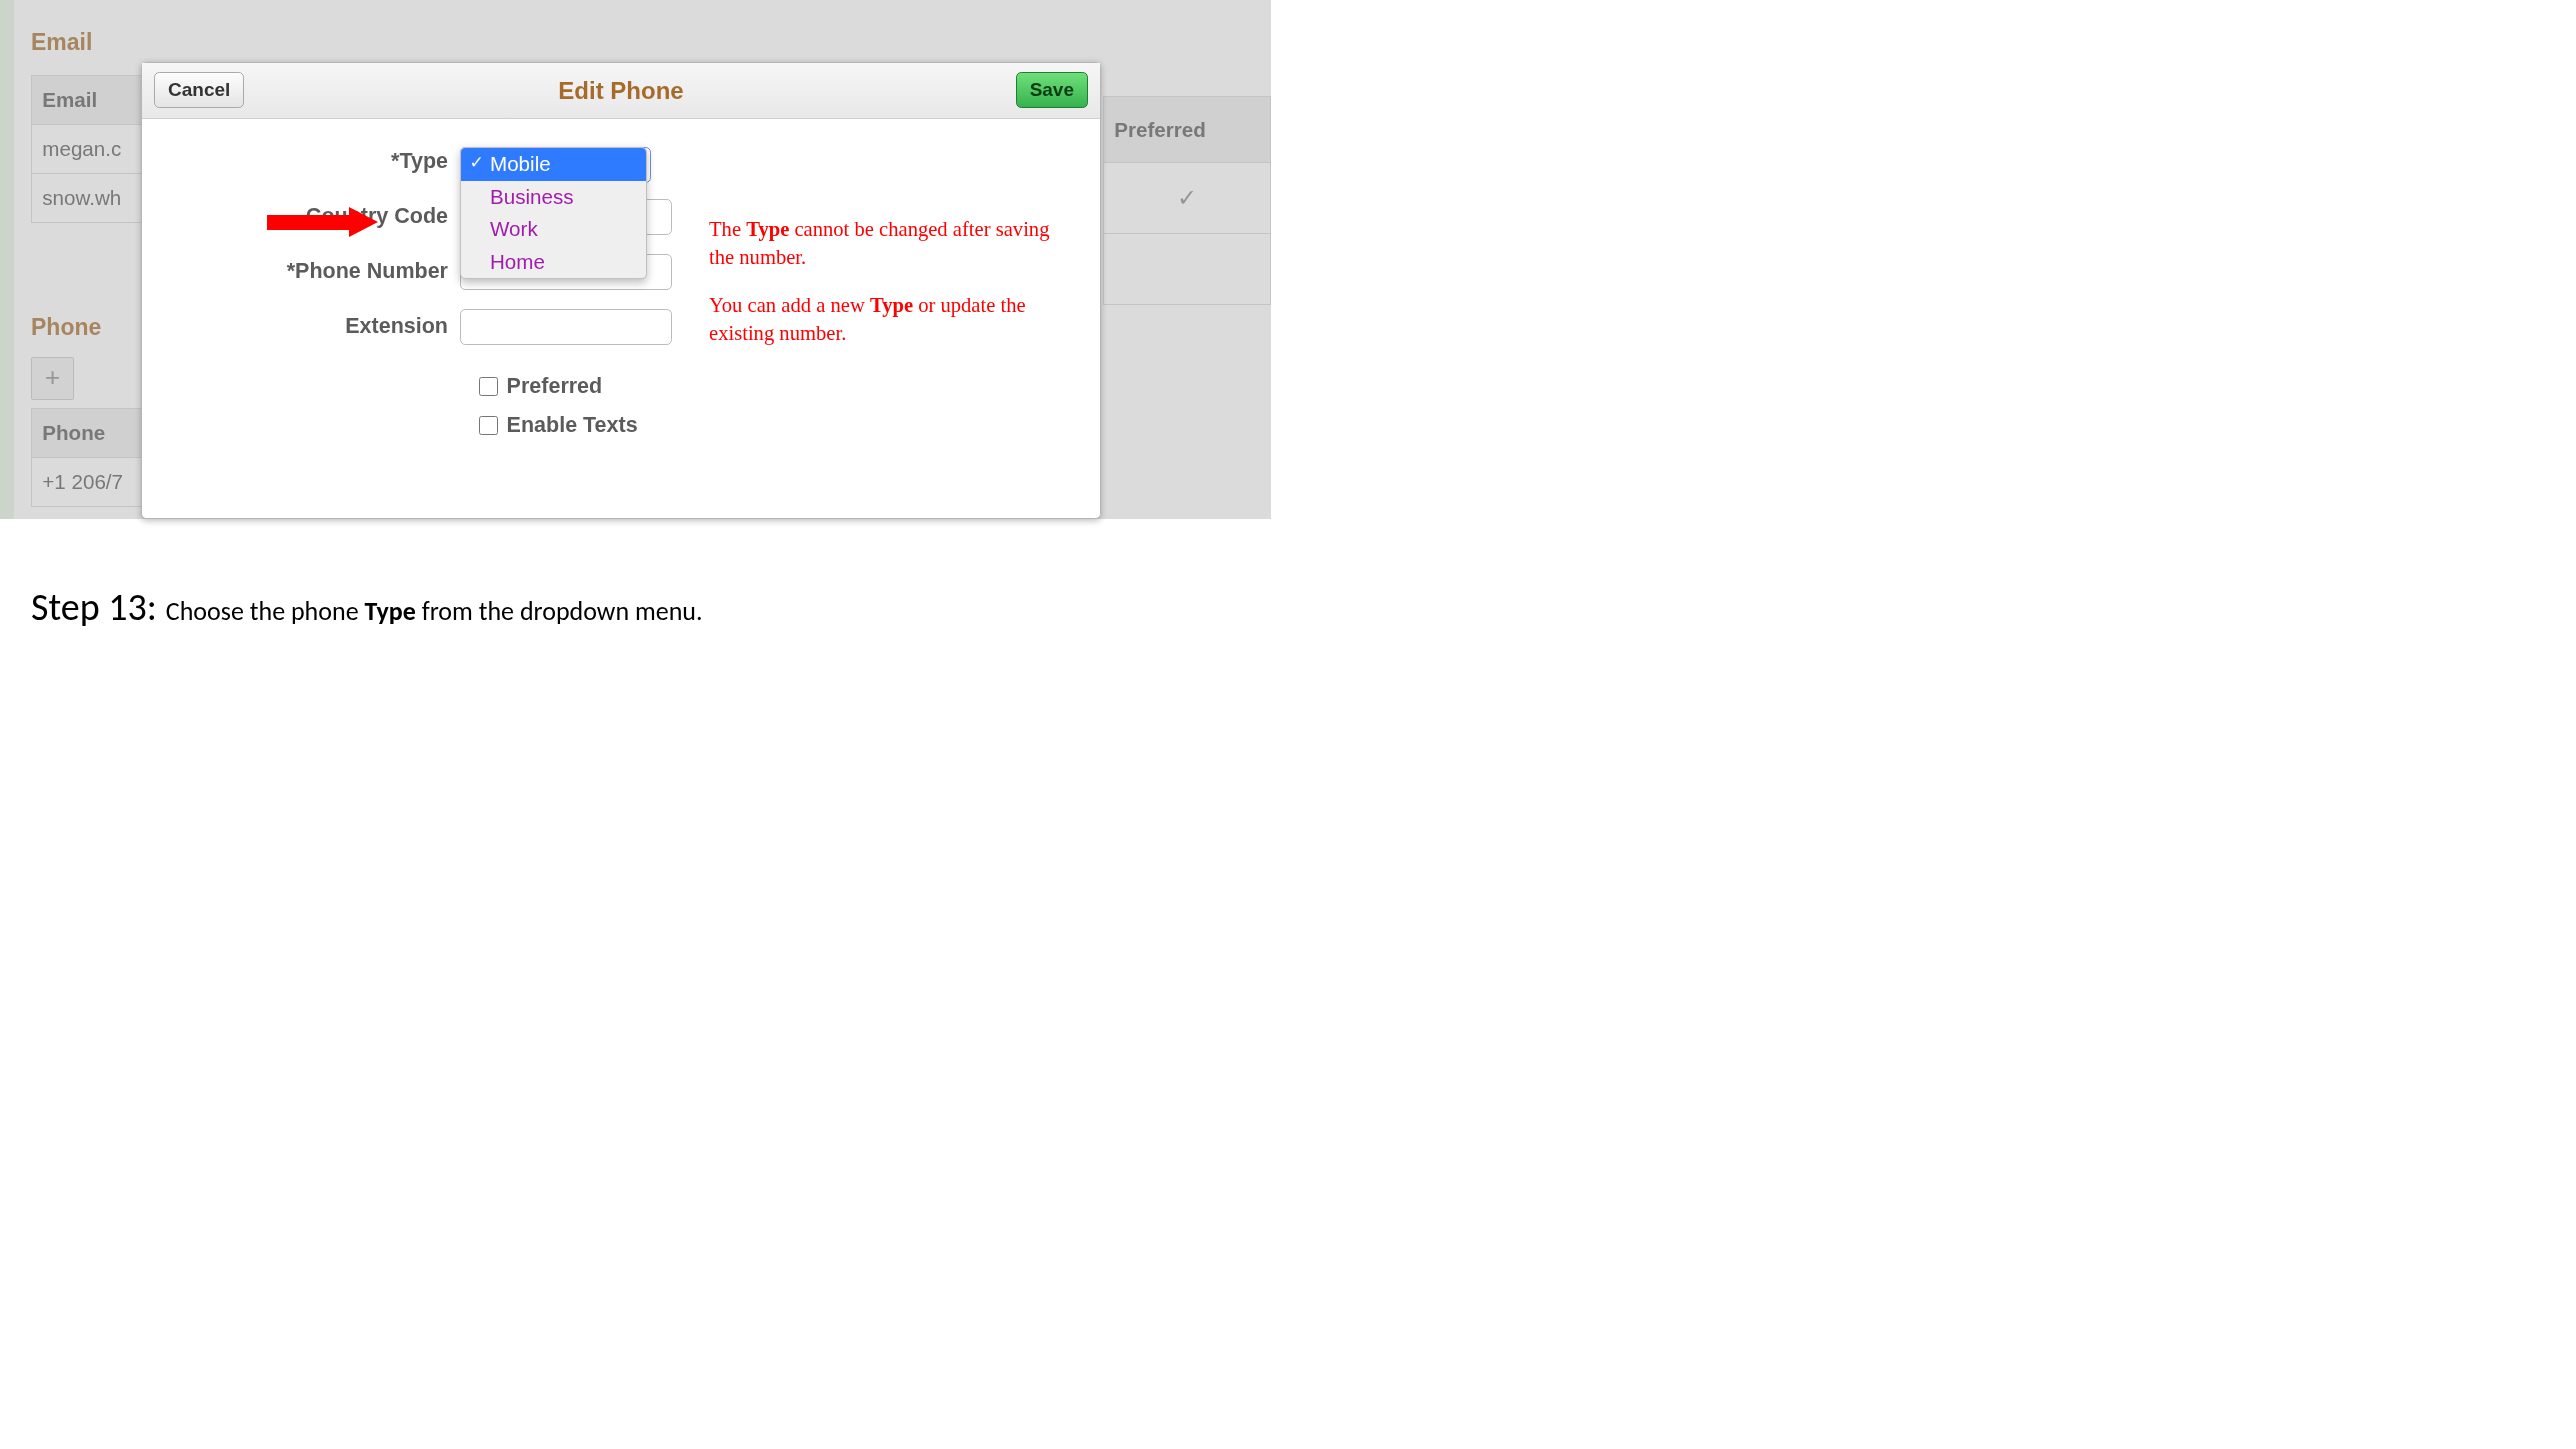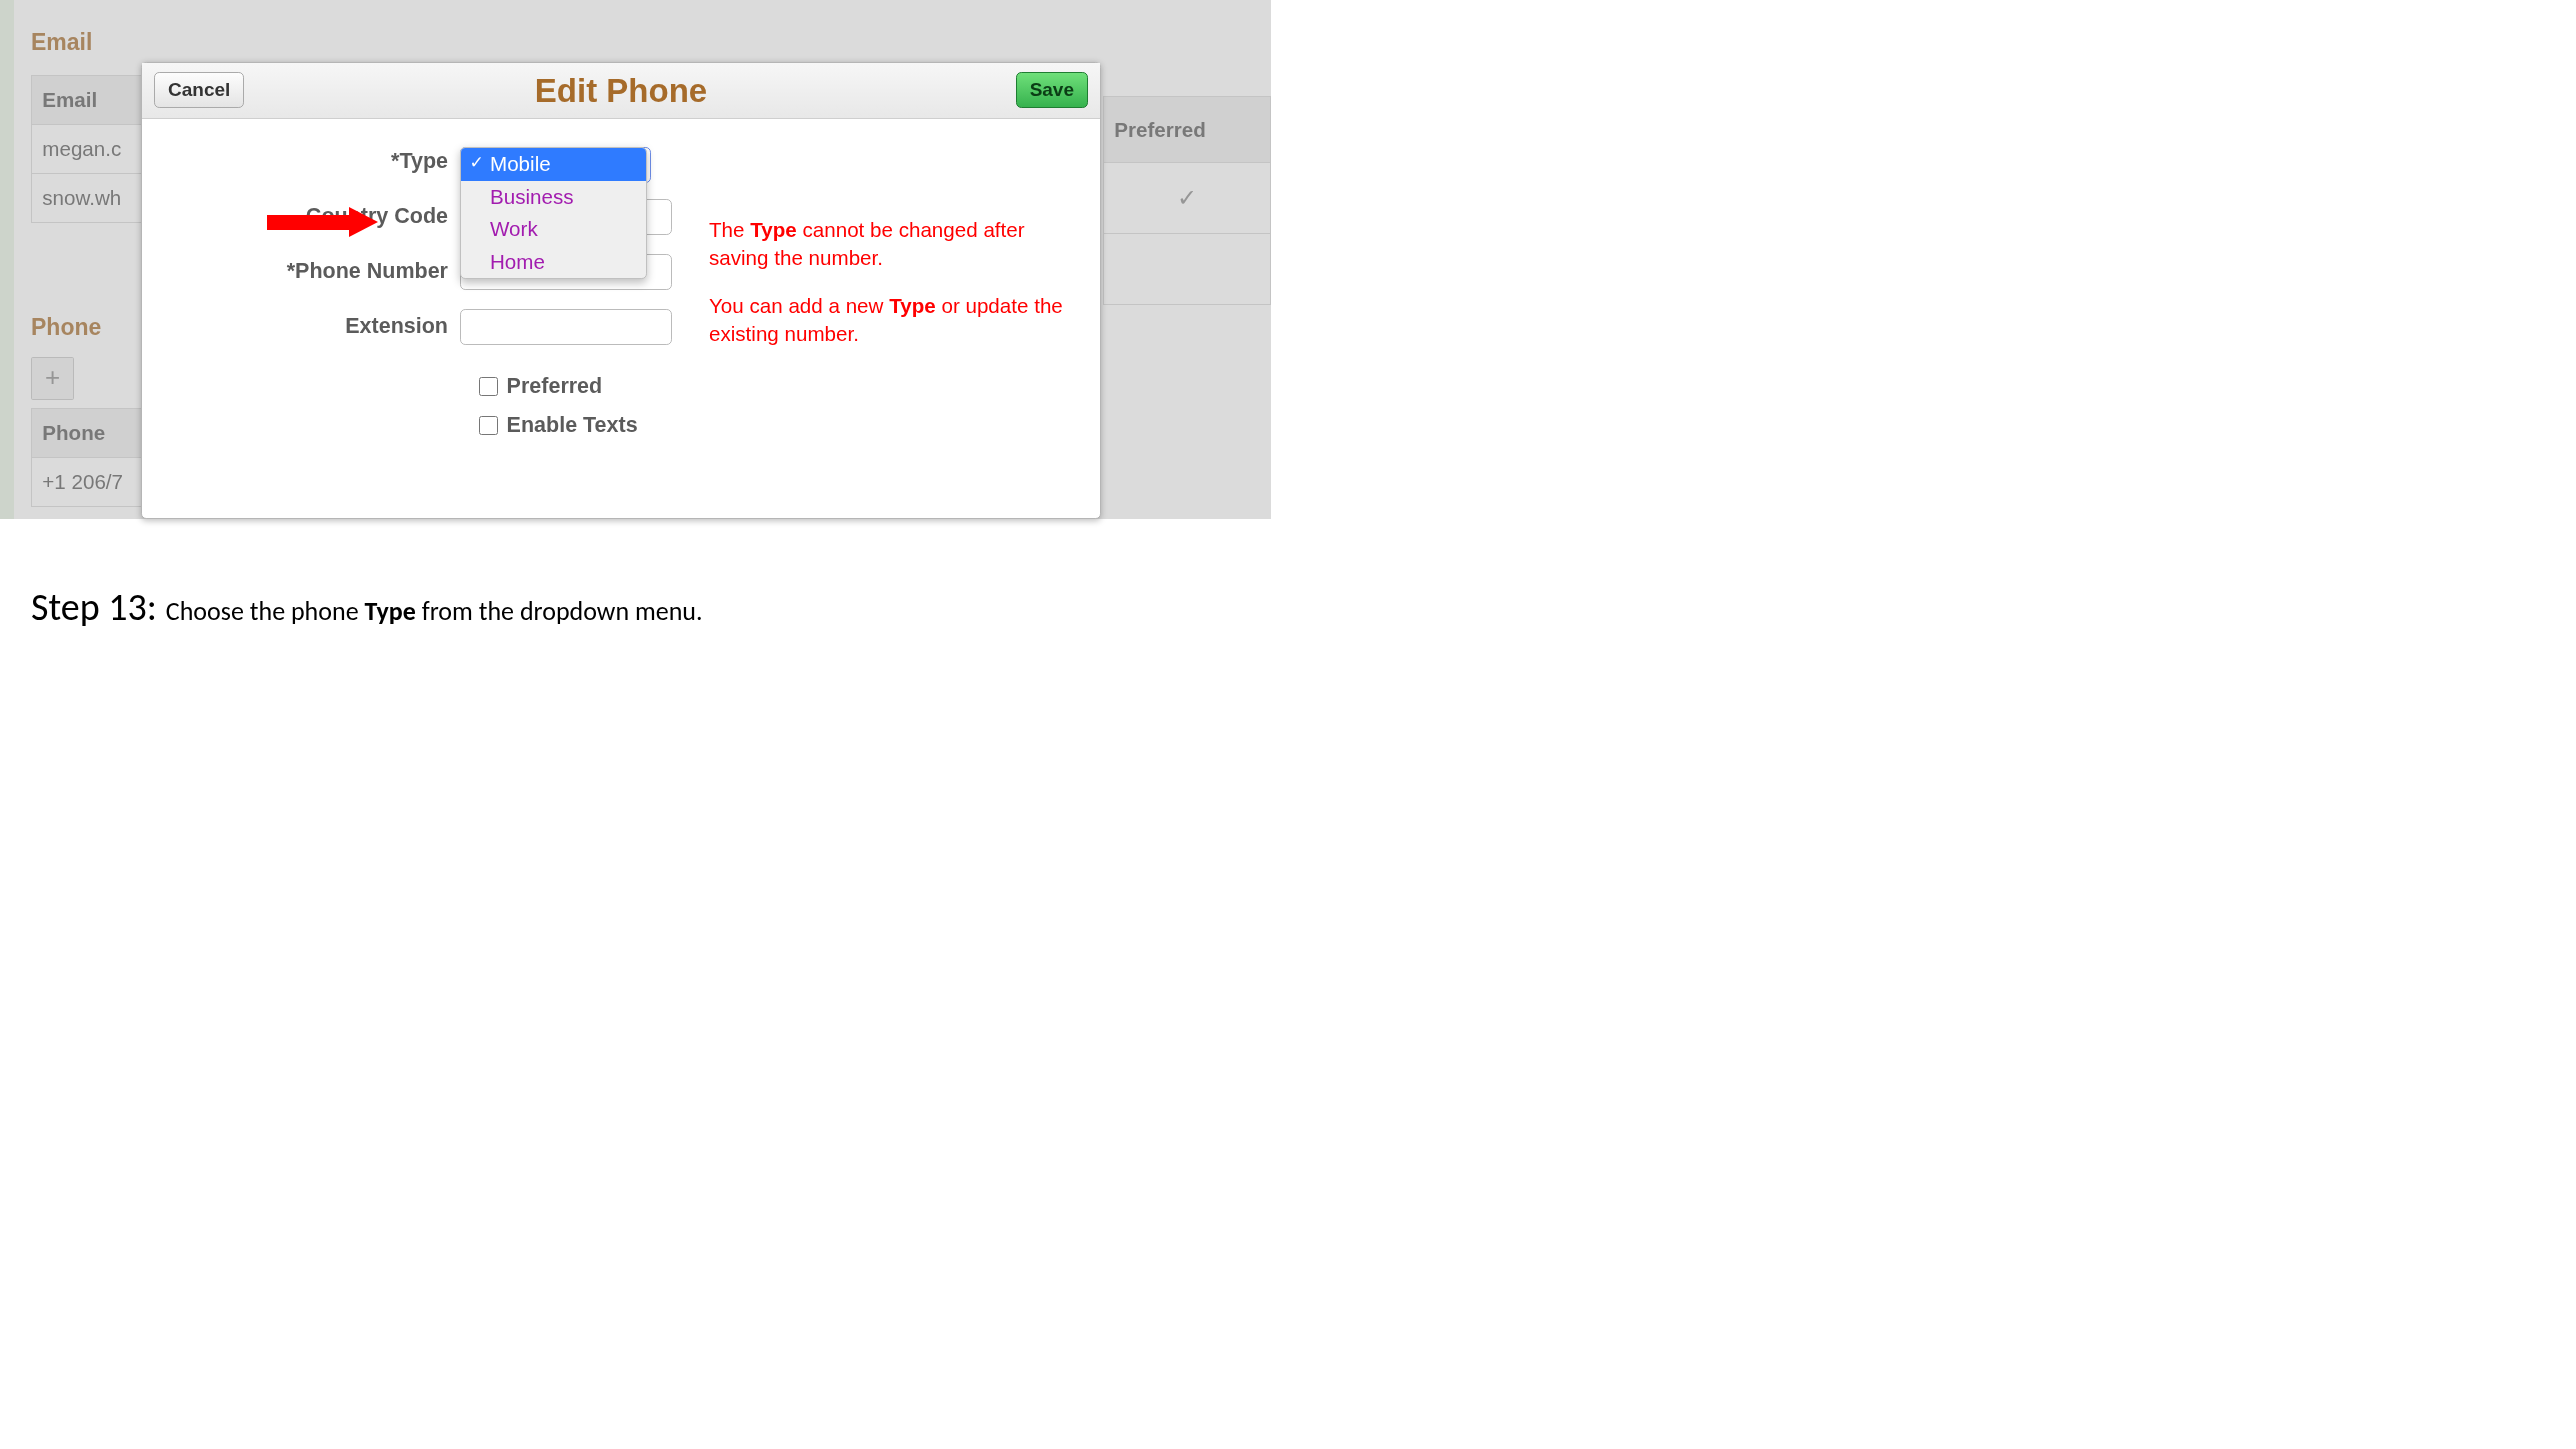--- a/index.html
+++ b/index.html
@@ -107,21 +107,21 @@
     height:55px;
     background:linear-gradient(#f6f6f6,#e8e8e8);
     border-bottom:0.9px solid #cfcfcf;
     position:relative;
     display:flex;
     align-items:center;
     justify-content:center;
   }
   .modal-title{
     color:#a66b2a;
-    font-size:33px;
+    font-size:24px;
     font-weight:bold;
   }
   .btn{
     position:absolute;
     top:9.4px;
     height:36px;
     padding:0 13px;
     font-size:19px;
     font-weight:bold;
     border-radius:5.2px;
@@ -248,21 +248,21 @@
 
   
   .helper{
     position:absolute;
     left:567px;
     top:98px;
     width:361px;
     color:#ff0000;
     font-size:20.6px;
     line-height:1.35;
-    font-family:Liberation Sans, sans-serif;
+    font-family:Liberation Serif, serif;
   }
   .helper p{margin:0 0 20.6px 0;}
   .helper b{font-weight:700;}
 
   
   .caption{
     position:absolute;
     left:31px;
     top:584px;
     font-family:Calibri,Arial,sans-serif;

